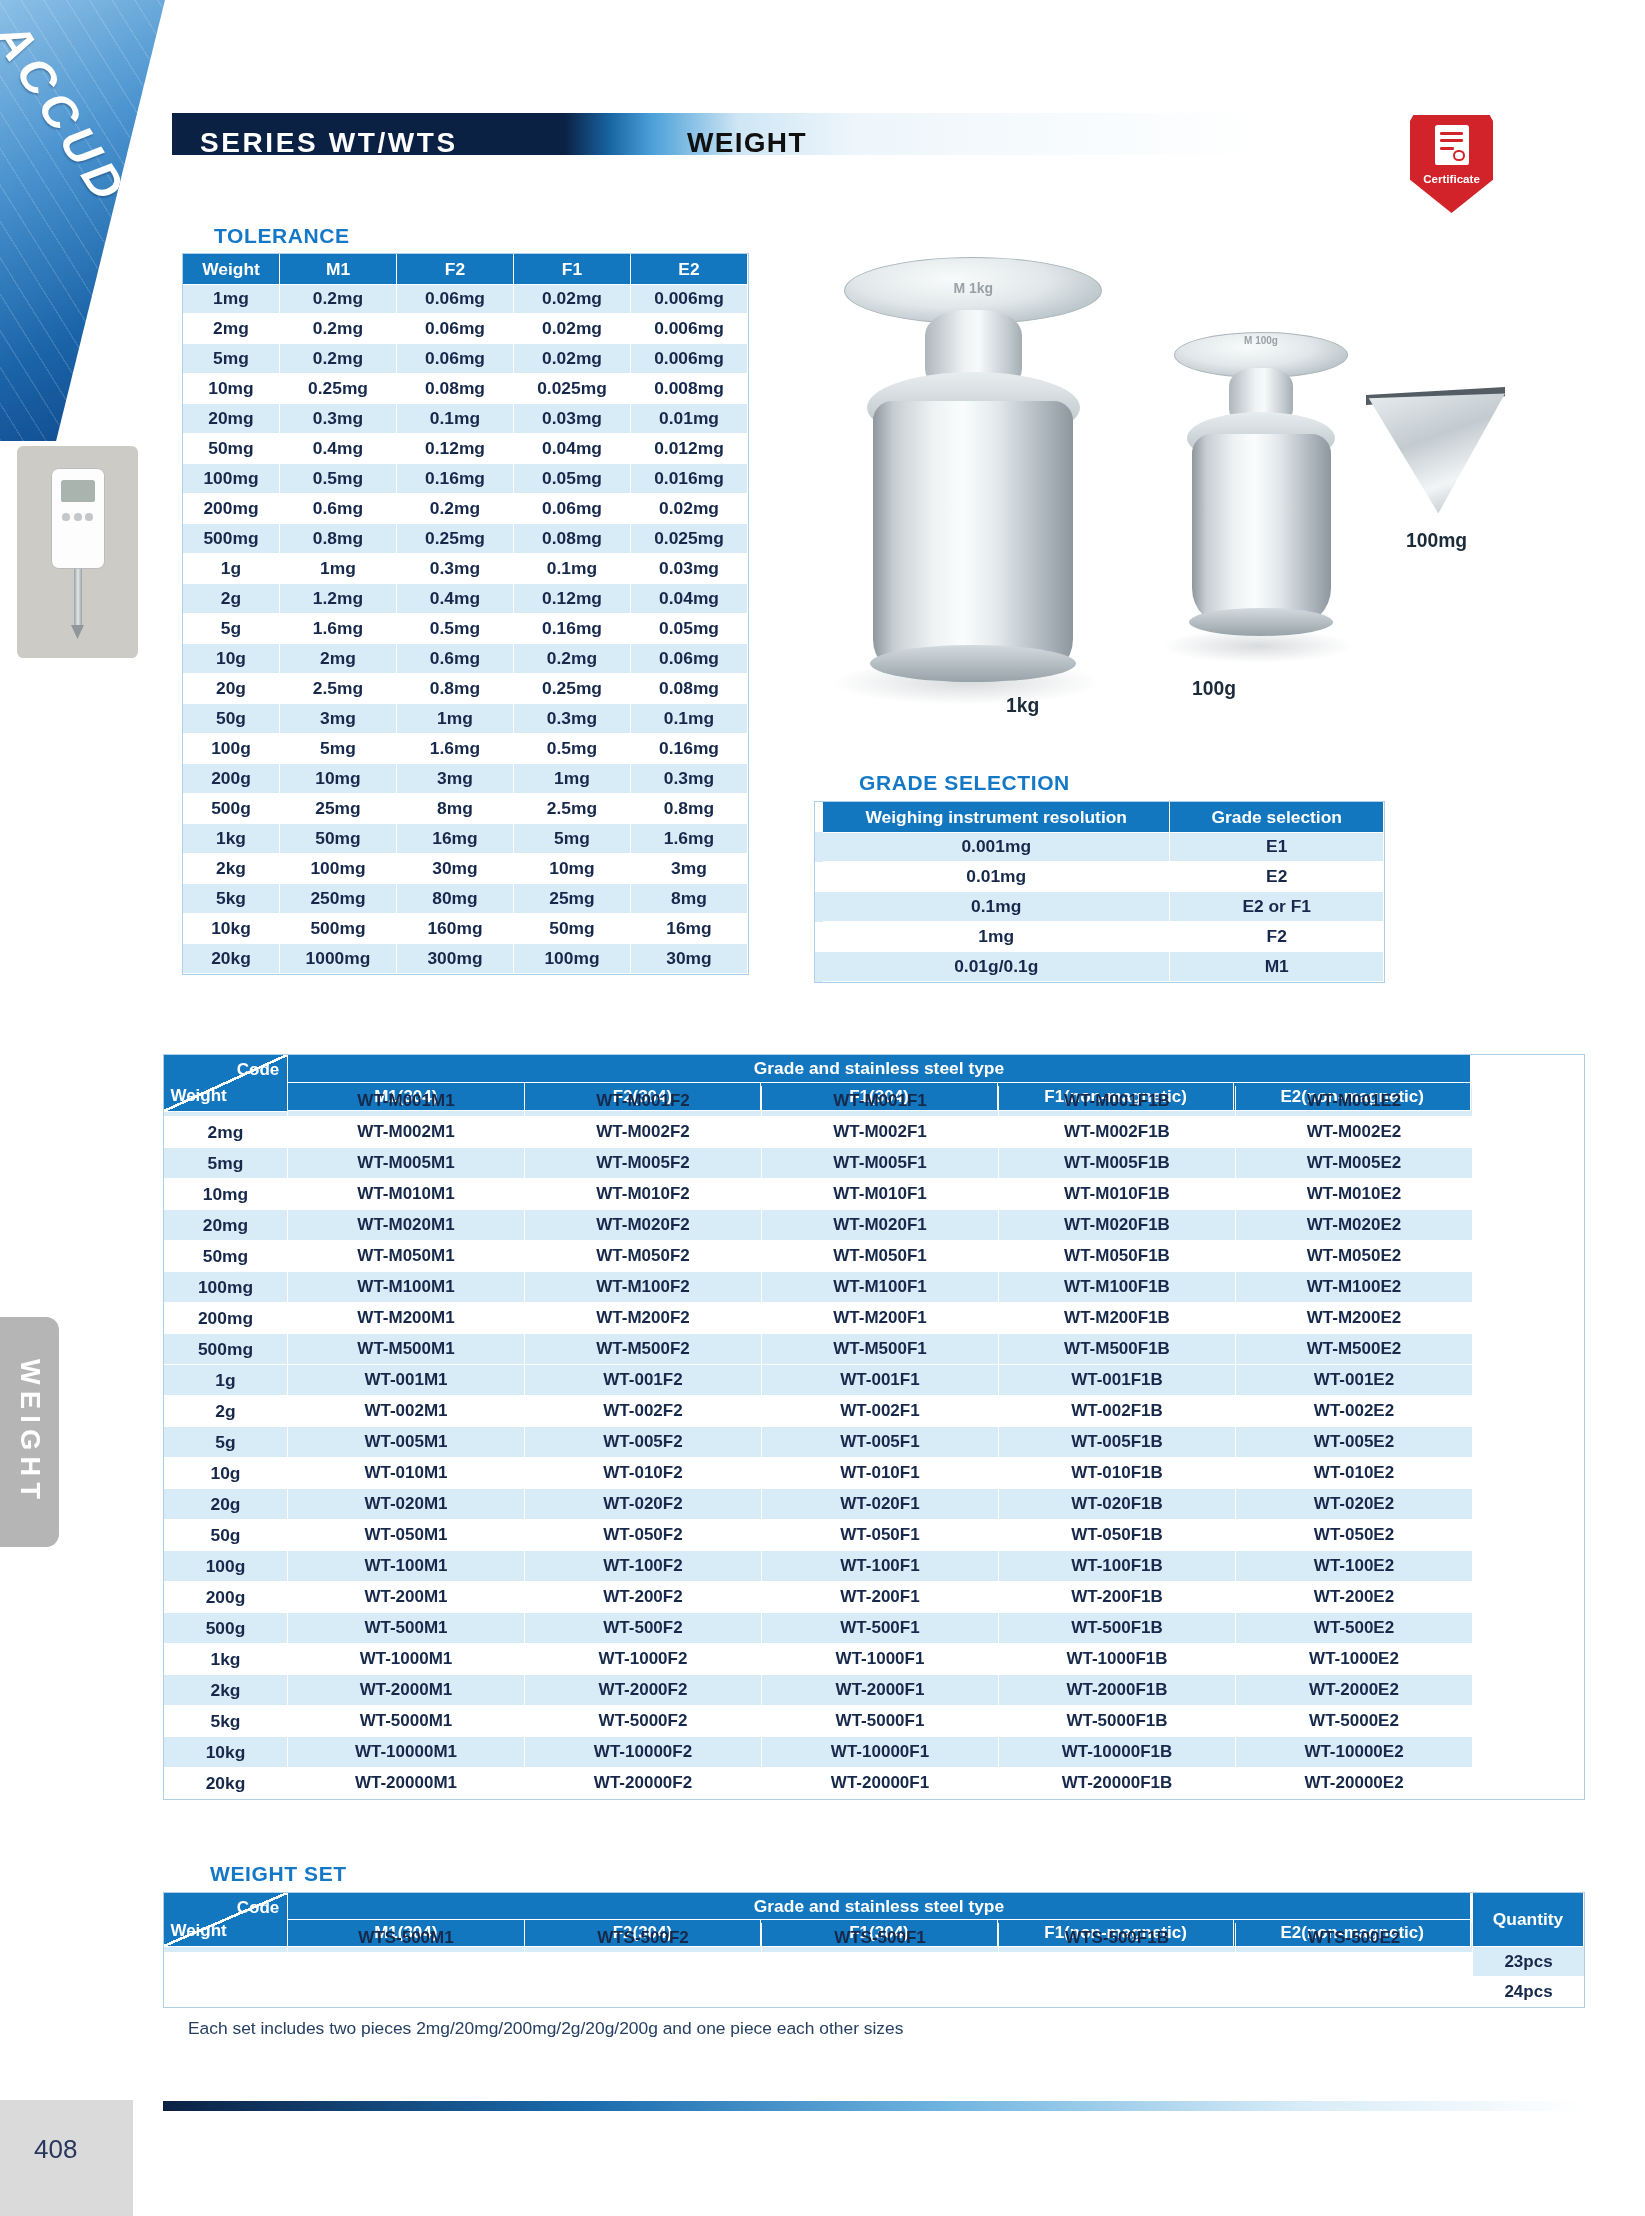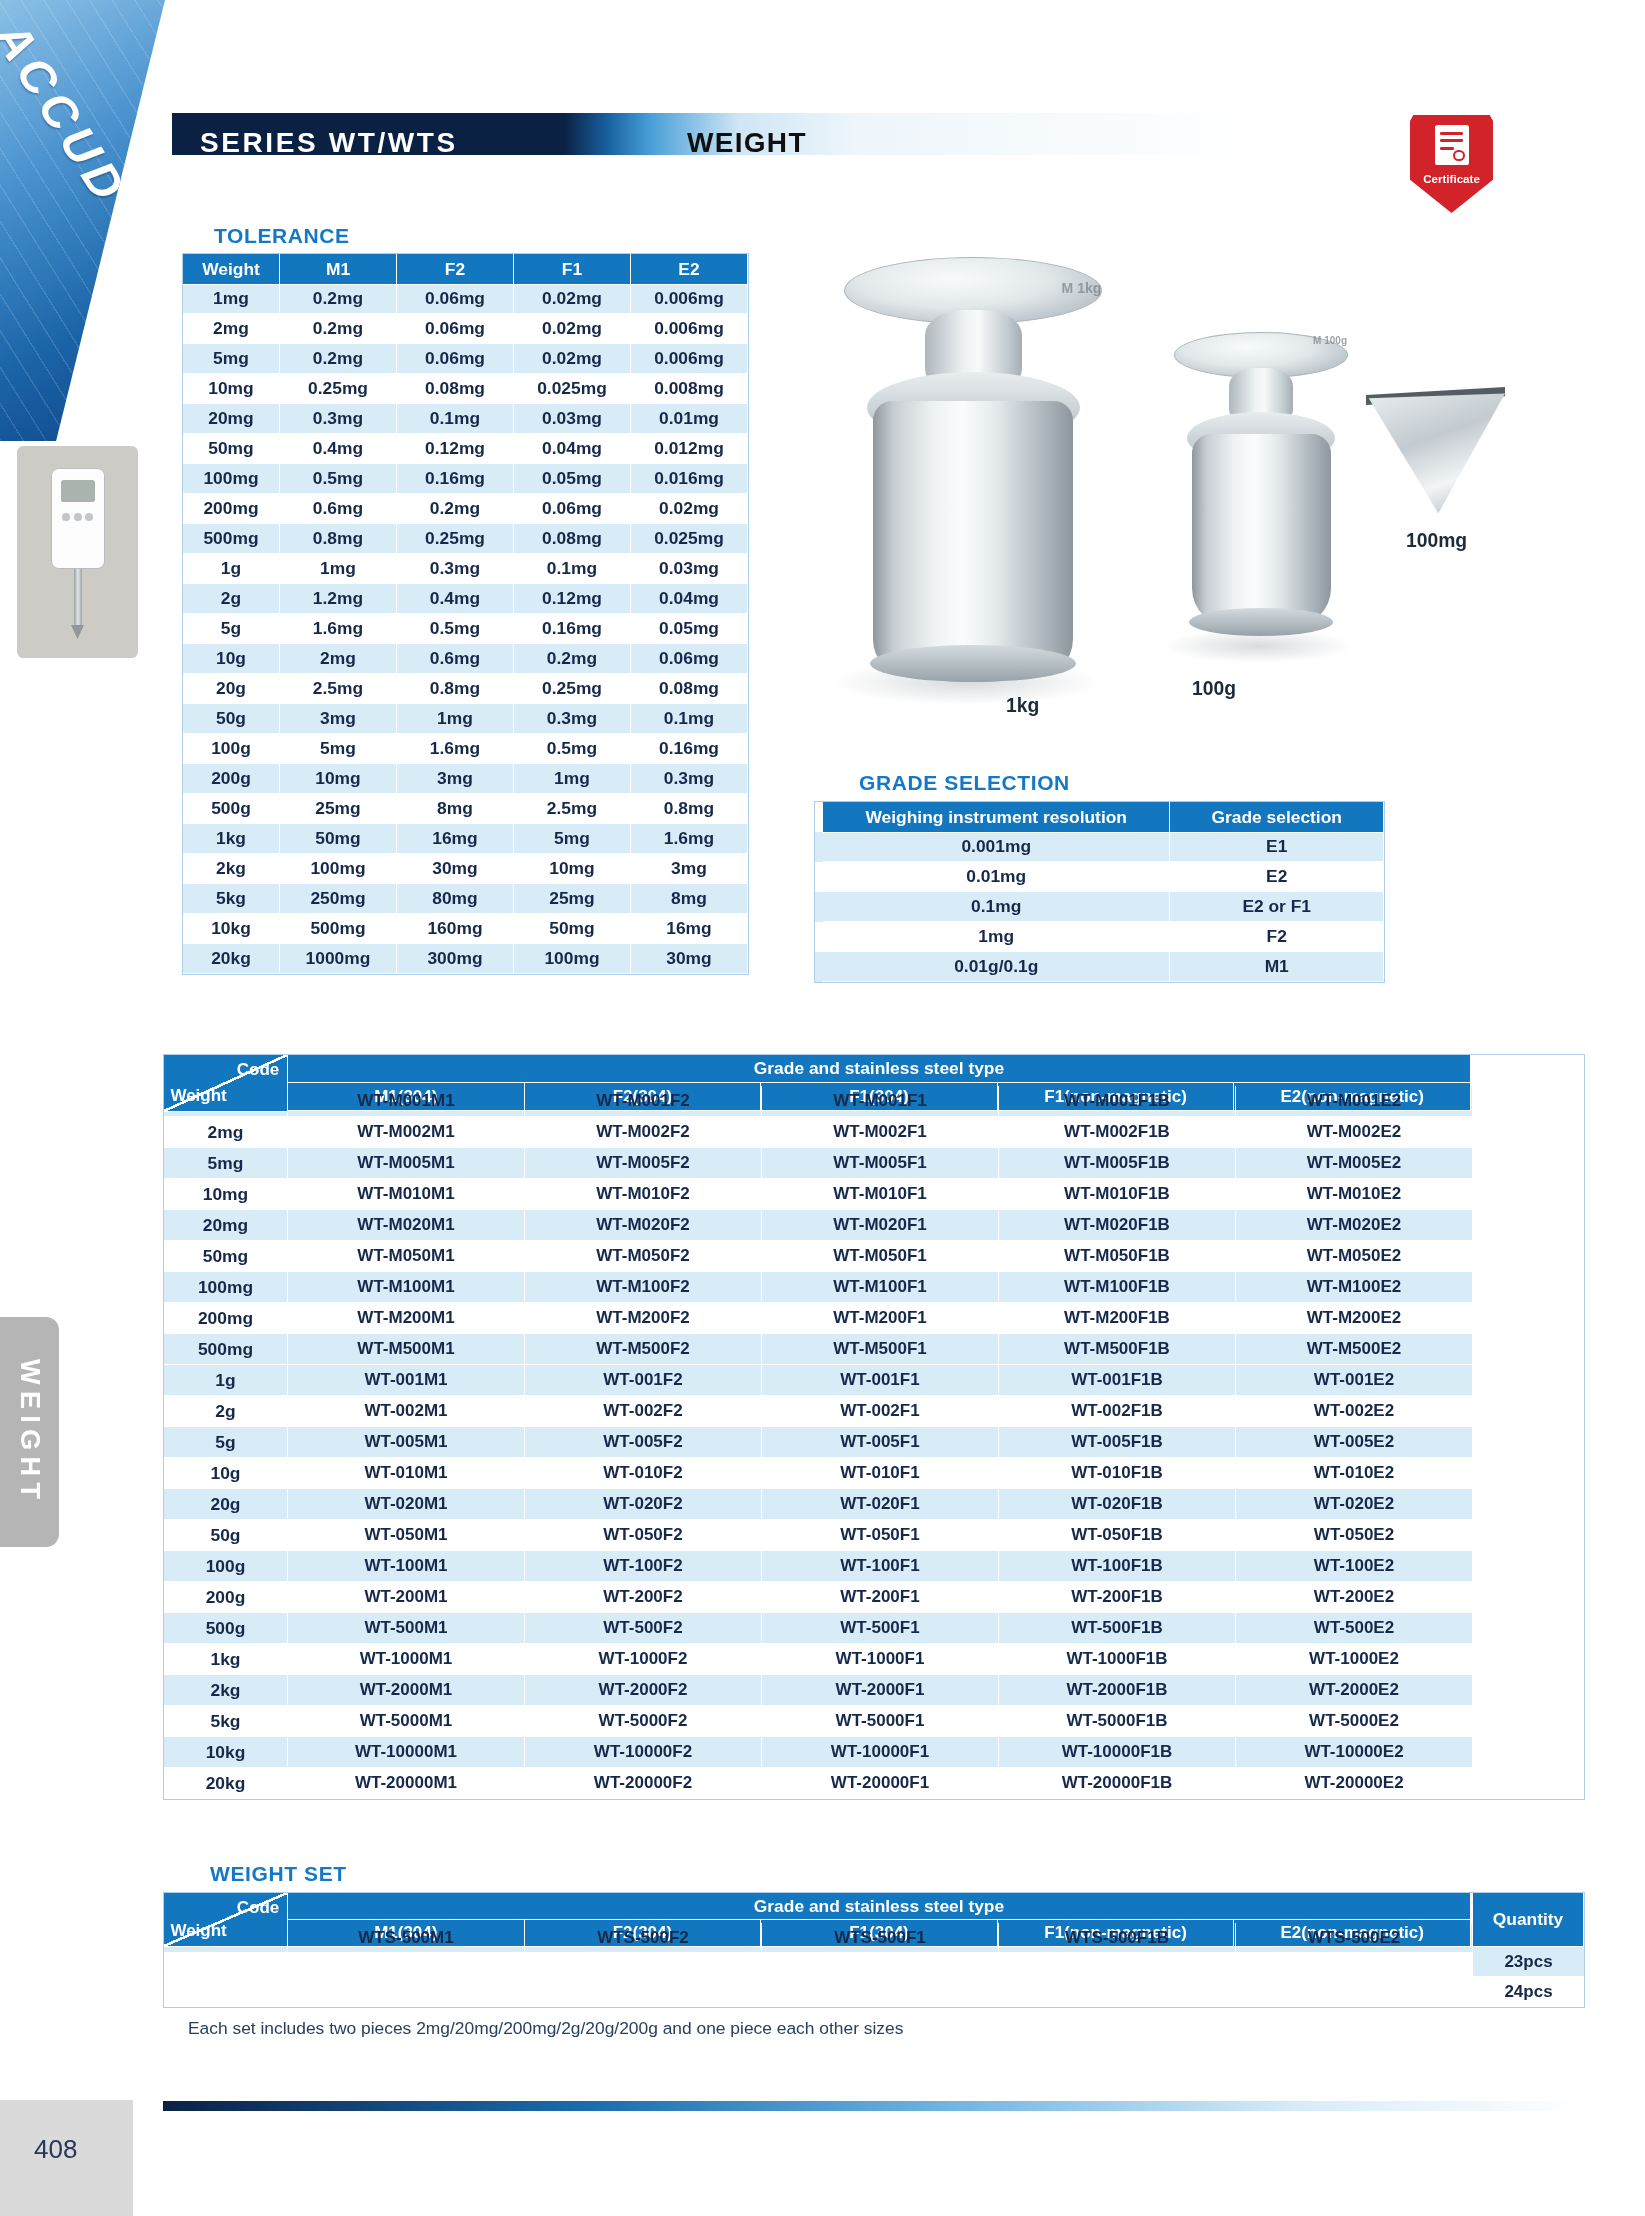--- a/index.html
+++ b/index.html
@@ -128,21 +128,21 @@
   .qty-cell {
     height:30px; display:flex; align-items:center; justify-content:center; font-weight:700; font-size:17px;
     color:var(--text-navy,#16294b); border-bottom:1.3px solid #fff;
   }
   .rows-q > .qty-cell:nth-child(odd) { background: var(--row-light-blue,#d8ecf8); }
   
   .wgroup { position:absolute; }
   .w-cap { position:absolute; border-radius:50%;
     background: radial-gradient(ellipse at 42% 32%, #f8fbfb 0%, #e2e8ea 45%, #bdc7cc 75%, #99a4aa 100%);
     border:0.6px solid #aab4ba; }
-  .w-mark { position:absolute; width:100%; text-align:right; color:#7d868c; opacity:.75; font-weight:700; }
+  .w-mark { position:absolute; width:100%; text-align:center; color:#7d868c; opacity:.75; font-weight:700; }
   .w-neck { position:absolute; border-radius:40% / 30%;
     background: linear-gradient(90deg,#aeb7bc,#eef2f3 40%,#f8fafa 55%,#c2cbd0 85%,#a3adb3); }
   .w-shoulder { position:absolute; border-radius:50%;
     background: linear-gradient(180deg,#e8edef,#b3bdc2); }
   .w-body { position:absolute; border-radius:19.3px 19.3px 39px 39px;
     background: linear-gradient(90deg,#8d979d 0%,#c6cdd1 10%,#eef2f3 30%,#fbfdfd 45%,#e3e9eb 62%,#aeb8be 85%,#8d979d 100%); }
   .w-flange { position:absolute; border-radius:50%;
     background: linear-gradient(180deg,#d4dbdf,#97a2a8); }
   .w-shadow { position:absolute; background: radial-gradient(ellipse at center, rgba(80,92,102,.22), transparent 70%); }
   .sheet-weight { position:absolute; left:1366px; top:387px; width:139px; height:126px; }

